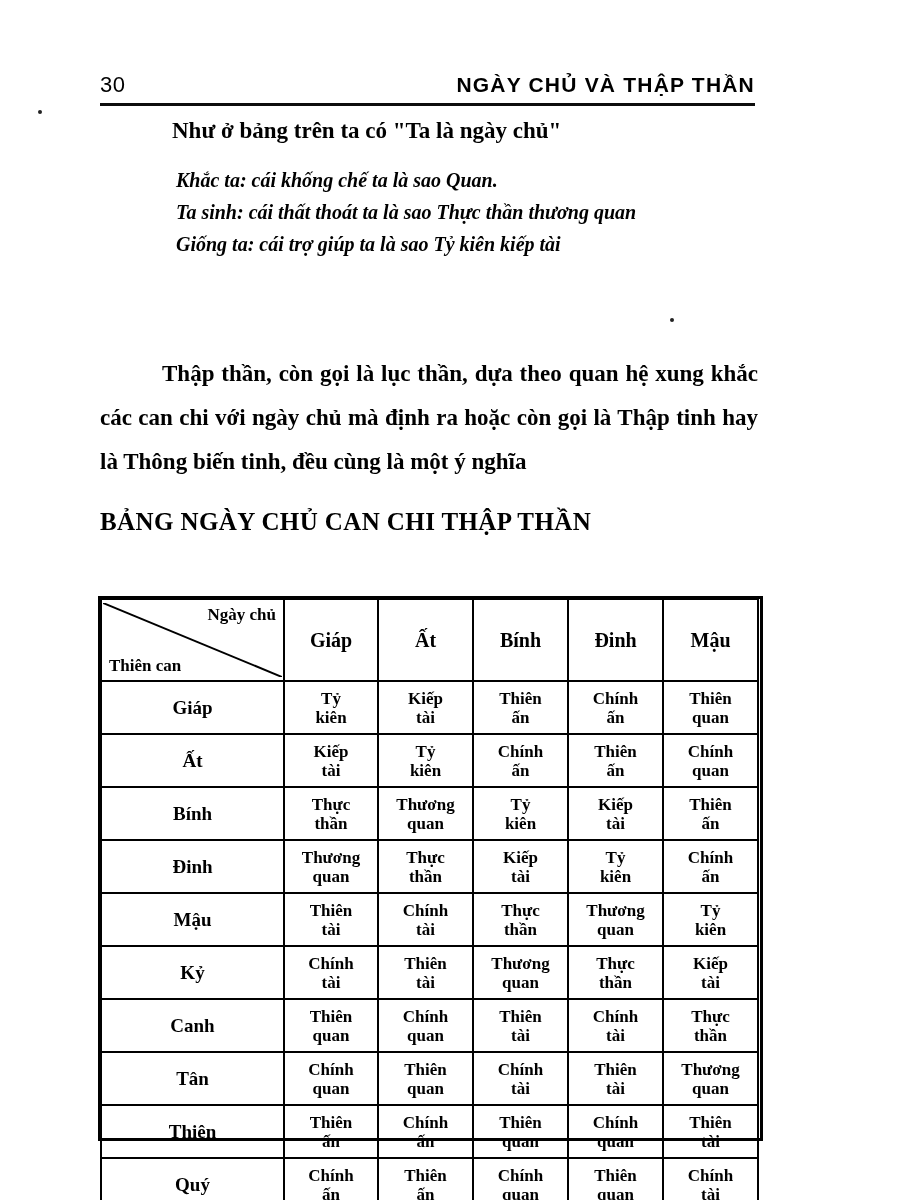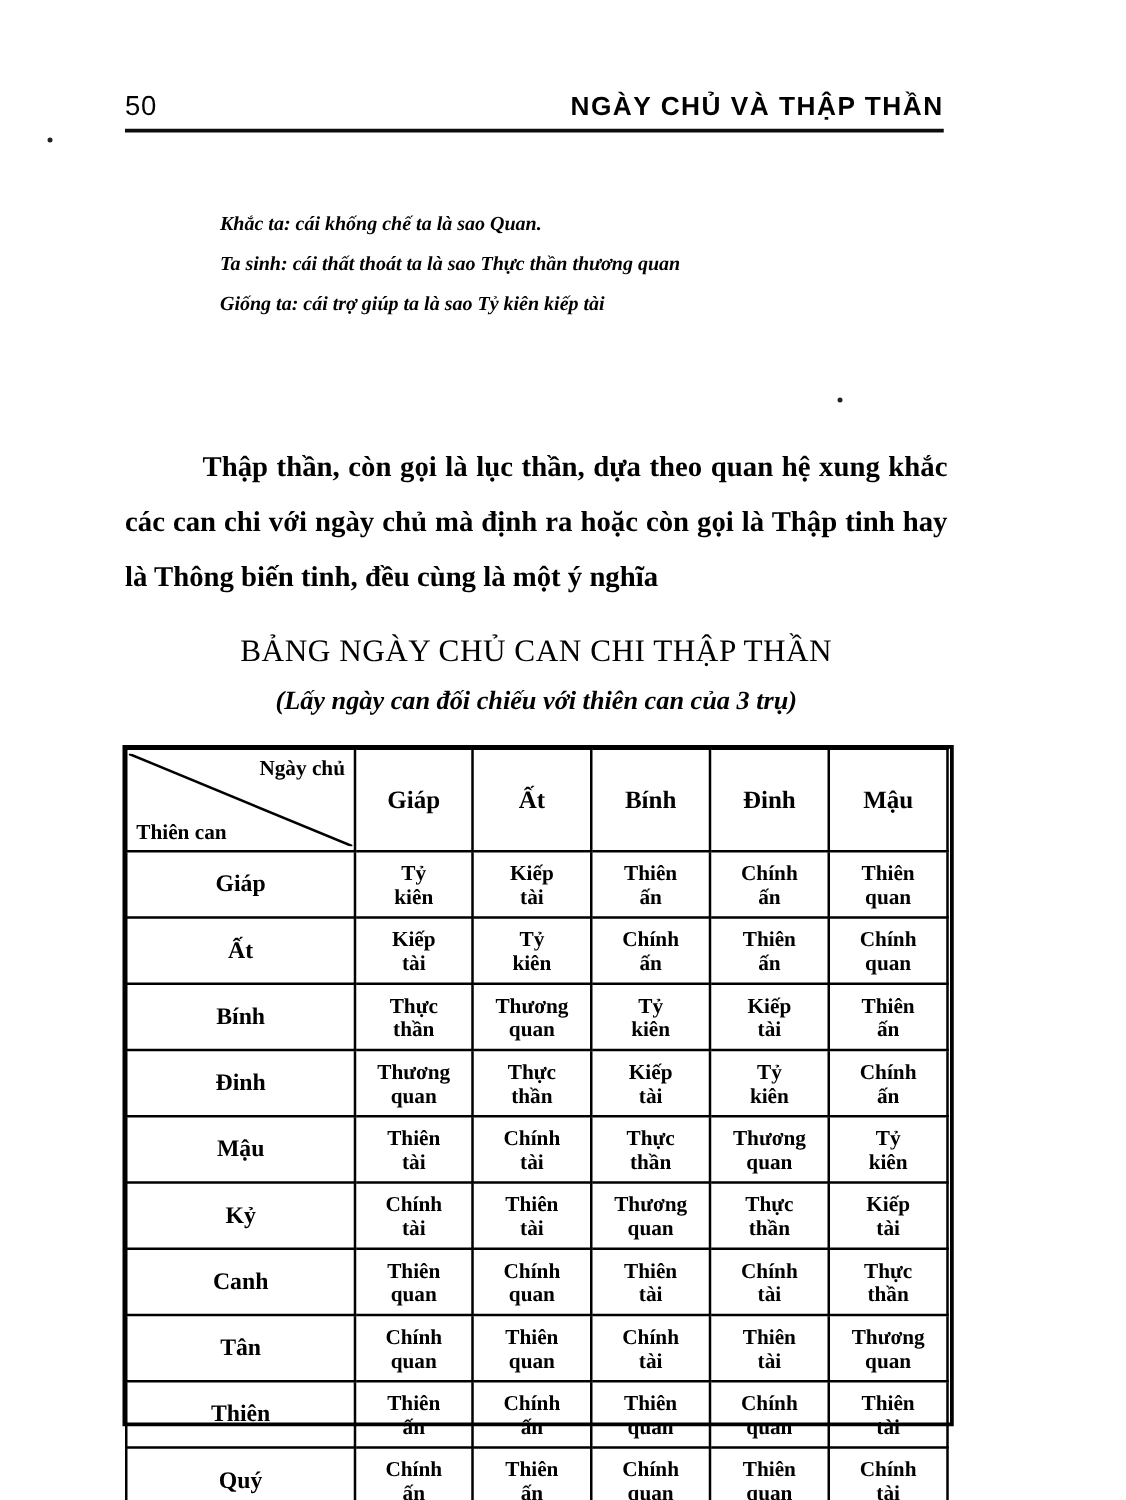--- a/index.html
+++ b/index.html
@@ -66,21 +66,21 @@
 
   .def-list {
     position: absolute;
     left: 176px;
     top: 164px;
     width: 620px;
   }
   .def-line {
     font-style: italic;
     font-weight: 700;
-    font-size: 16px;
+    font-size: 20px;
     line-height: 32px;
     white-space: nowrap;
   }
 
   .para {
     position: absolute;
     left: 100px;
     top: 352px;
     width: 658px;
     font-size: 23px;
@@ -89,23 +89,22 @@
     text-align: justify;
     text-indent: 62px;
   }
 
   
   .table-title {
     position: absolute;
     left: 100px;
     top: 508px;
     width: 658px;
-    text-align: center;
     font-size: 25px;
-    font-weight: 400;
+    font-weight: 700;
     letter-spacing: 0.4px;
   }
   .table-subtitle {
     position: absolute;
     left: 100px;
     top: 548px;
     width: 658px;
     text-align: center;
     font-size: 21px;
     font-style: italic;
@@ -193,36 +192,36 @@
     background: #222;
     border-radius: 50%;
   }
 </style>
 </head>
 <body>
 
 <div class="page">
 
   <div class="header-row">
-    <span class="folio">50</span>
+    <span class="folio">30</span>
     <span class="running-title">NGÀY CHỦ VÀ THẬP THẦN</span>
   </div>
   <div class="header-rule"></div>
 
+  <div class="line-lead">Như ở bảng trên ta có "Ta là ngày chủ"</div>
 
   <div class="def-list">
     <div class="def-line">Khắc ta: cái khống chế ta là sao Quan.</div>
     <div class="def-line">Ta sinh: cái thất thoát ta là sao Thực thần thương quan</div>
     <div class="def-line">Giống ta: cái trợ giúp ta là sao Tỷ kiên kiếp tài</div>
   </div>
 
   <div class="para">Thập thần, còn gọi là lục thần, dựa theo quan hệ xung khắc các can chi với ngày chủ mà định ra hoặc còn gọi là Thập tinh hay là Thông biến tinh, đều cùng là một ý nghĩa</div>
 
   <div class="table-title">BẢNG NGÀY CHỦ CAN CHI THẬP THẦN</div>
-  <div class="table-subtitle">(Lấy ngày can đối chiếu với thiên can của 3 trụ)</div>
 
   <div class="tbl-wrap">
     <table class="thapthan">
       <colgroup>
         <col style="width:183px">
         <col style="width:94px">
         <col style="width:95px">
         <col style="width:95px">
         <col style="width:95px">
         <col style="width:95px">

